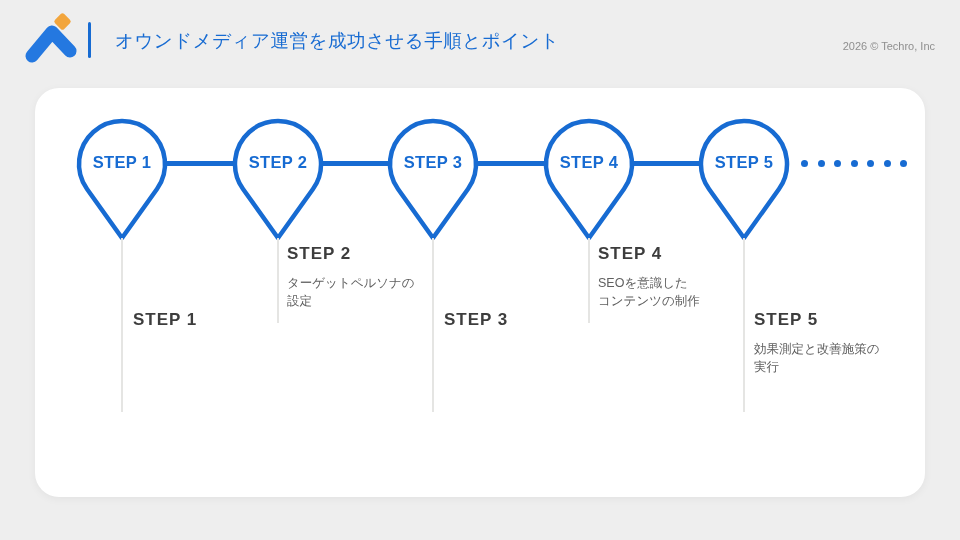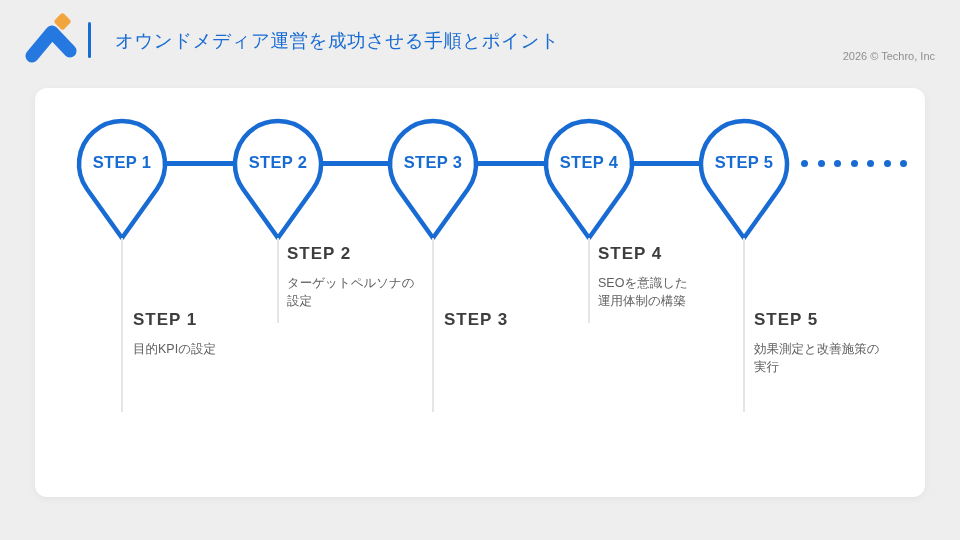--- a/index.html
+++ b/index.html
@@ -31,28 +31,28 @@
     position:absolute;left:88px;top:22px;width:2.5px;height:36px;
     background:var(--accent);border-radius:2px;
   }
   .page-title{
     position:absolute;left:115px;top:0;height:80px;
     display:flex;align-items:center;
     font-size:18.5px;font-weight:normal;color:var(--accent);
     letter-spacing:0.5px;
   }
   .copyright{
-    position:absolute;right:25px;top:16px;height:80px;
+    position:absolute;right:25px;top:6px;height:80px;
     display:flex;align-items:center;
     font-size:11px;color:var(--copyright-gray);
   }
   
   .card{
     position:absolute;left:35px;top:88px;width:890px;height:409px;
-    background:var(--card);border-radius:12px;
+    background:var(--card);border-radius:24px;
     box-shadow:0 2px 8px rgba(0,0,0,0.05);
   }
   
   .pin{
     position:absolute;width:96px;height:128px;top:27px;
   }
   .pin svg{display:block;width:96px;height:128px;overflow:visible;}
   .pin-label{
     position:absolute;left:0;top:38px;width:96px;
     text-align:center;
@@ -147,34 +147,33 @@
   </div>
 
   <div class="drop-line" style="left:86.25px;height:174px"></div>
   <div class="drop-line" style="left:242.25px;height:85px"></div>
   <div class="drop-line" style="left:397.25px;height:174px"></div>
   <div class="drop-line" style="left:553.25px;height:85px"></div>
   <div class="drop-line" style="left:708.25px;height:174px"></div>
 
   <div class="step-text" style="left:98px;top:222px">
     <div class="step-heading">STEP 1</div>
-    <div class="step-desc">目的KPIの設定</div>
   </div>
   <div class="step-text" style="left:252px;top:156px">
     <div class="step-heading">STEP 2</div>
     <div class="step-desc">ターゲットペルソナの
 設定</div>
   </div>
   <div class="step-text" style="left:409px;top:222px">
     <div class="step-heading">STEP 3</div>
   </div>
   <div class="step-text" style="left:563px;top:156px">
     <div class="step-heading">STEP 4</div>
     <div class="step-desc">SEOを意識した
-運用体制の構築</div>
+コンテンツの制作</div>
   </div>
   <div class="step-text" style="left:719px;top:222px">
     <div class="step-heading">STEP 5</div>
     <div class="step-desc">効果測定と改善施策の
 実行</div>
   </div>
 
 </div>
 
 </body></html>

